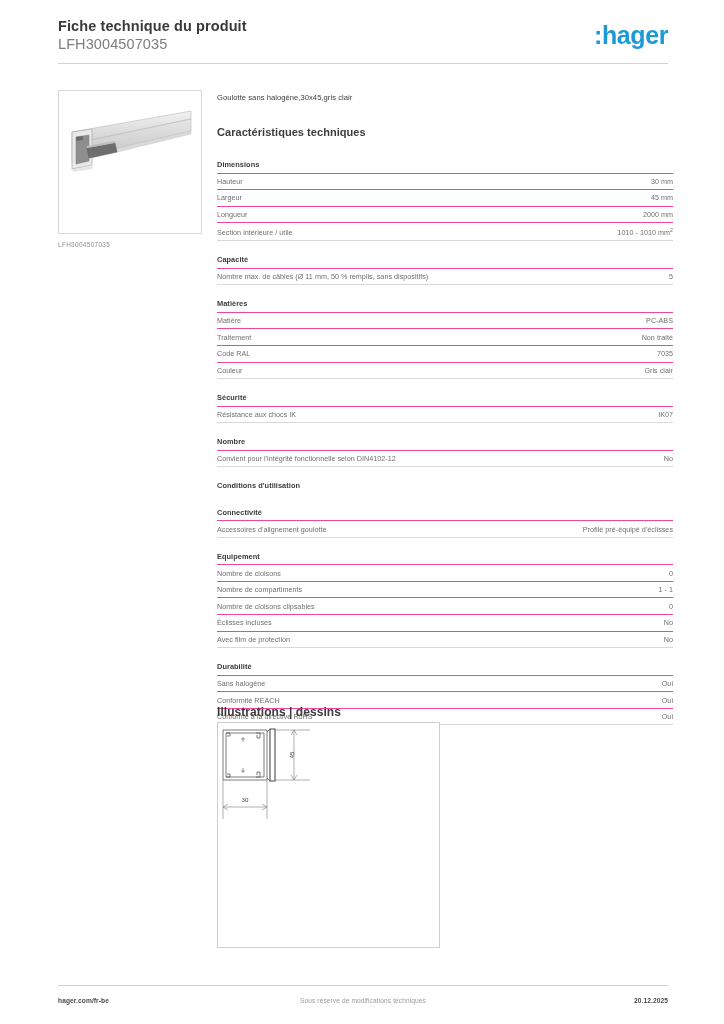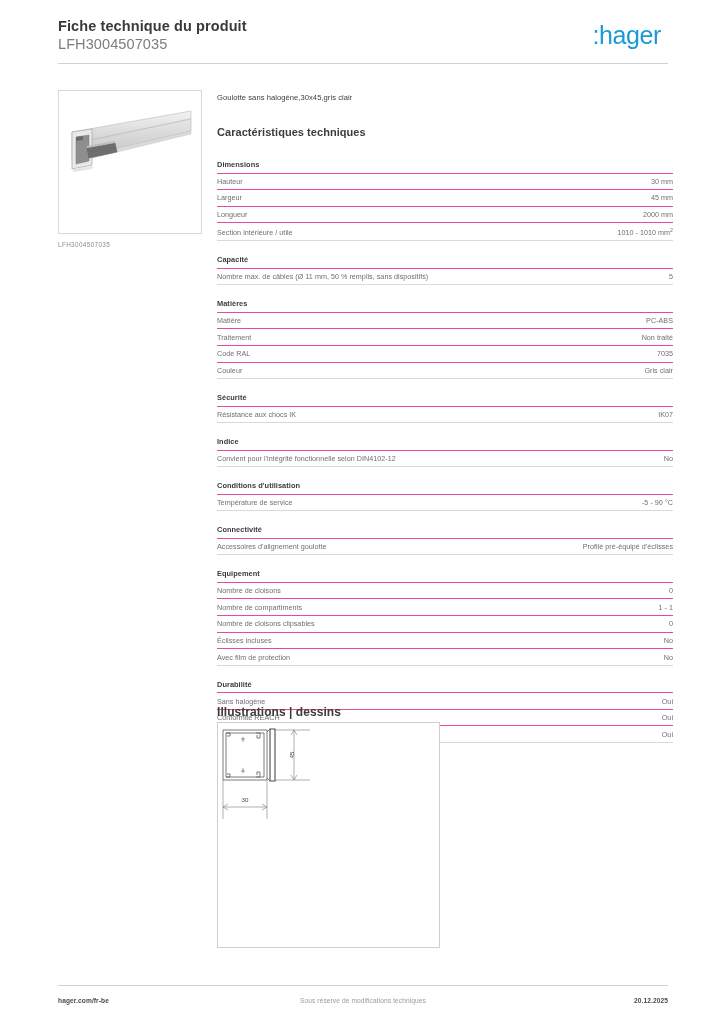--- a/index.html
+++ b/index.html
@@ -38,24 +38,24 @@
   }
   .header-subtitle {
     font-size: 14.5px;
     font-weight: normal;
     color: #7e7e7e;
     letter-spacing: 0.1px;
     line-height: 18px;
   }
   .logo {
     position: absolute;
-    right: 7px;
+    right: 0;
     top: 3px;
     font-size: 25px;
-    font-weight: normal;
+    font-weight: bold;
     color: #1b9ad6;
     letter-spacing: -0.4px;
     line-height: 28px;
   }
   .header-rule {
     position: absolute;
     left: 58px;
     top: 63px;
     width: 610px;
     height: 1px;
@@ -275,32 +275,28 @@
           </div>
         </div>
         <div class="group">
           <div class="group-title">Sécurité</div>
           <div class="row">
             <span class="row-label">Résistance aux chocs IK</span>
             <span class="row-value"><span>IK07</span></span>
           </div>
         </div>
         <div class="group">
-          <div class="group-title">Indice</div>
+          <div class="group-title">Nombre</div>
           <div class="row">
             <span class="row-label">Convient pour l'intégrité fonctionnelle selon DIN4102-12</span>
             <span class="row-value"><span>No</span></span>
           </div>
         </div>
         <div class="group">
           <div class="group-title">Conditions d'utilisation</div>
-          <div class="row">
-            <span class="row-label">Température de service</span>
-            <span class="row-value"><span>-5 - 90 °C</span></span>
-          </div>
         </div>
         <div class="group">
           <div class="group-title">Connectivité</div>
           <div class="row">
             <span class="row-label">Accessoires d'alignement goulotte</span>
             <span class="row-value"><span>Profilé pré-équipé d'éclisses</span></span>
           </div>
         </div>
         <div class="group">
           <div class="group-title">Equipement</div>

